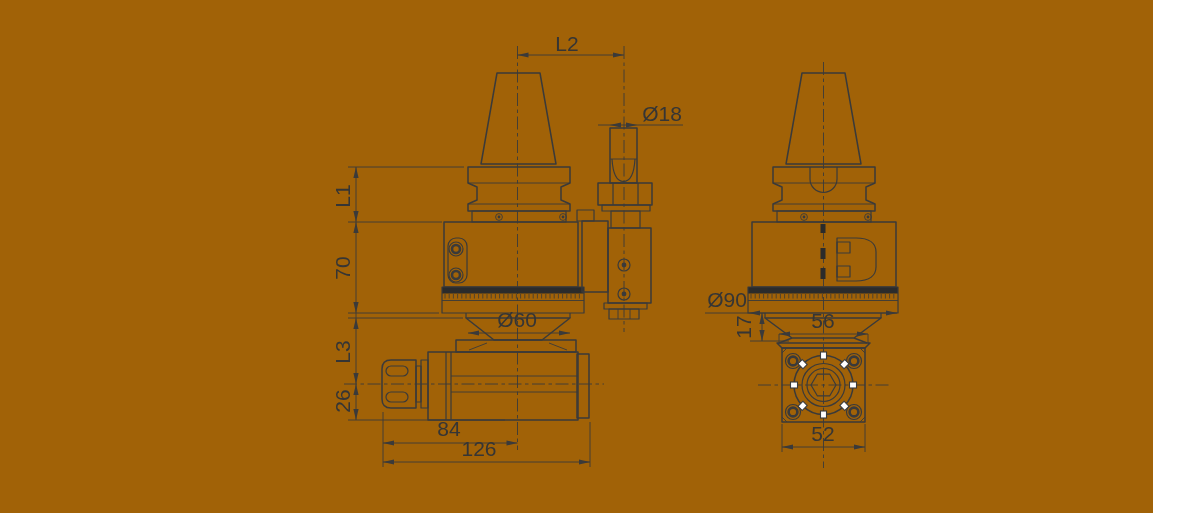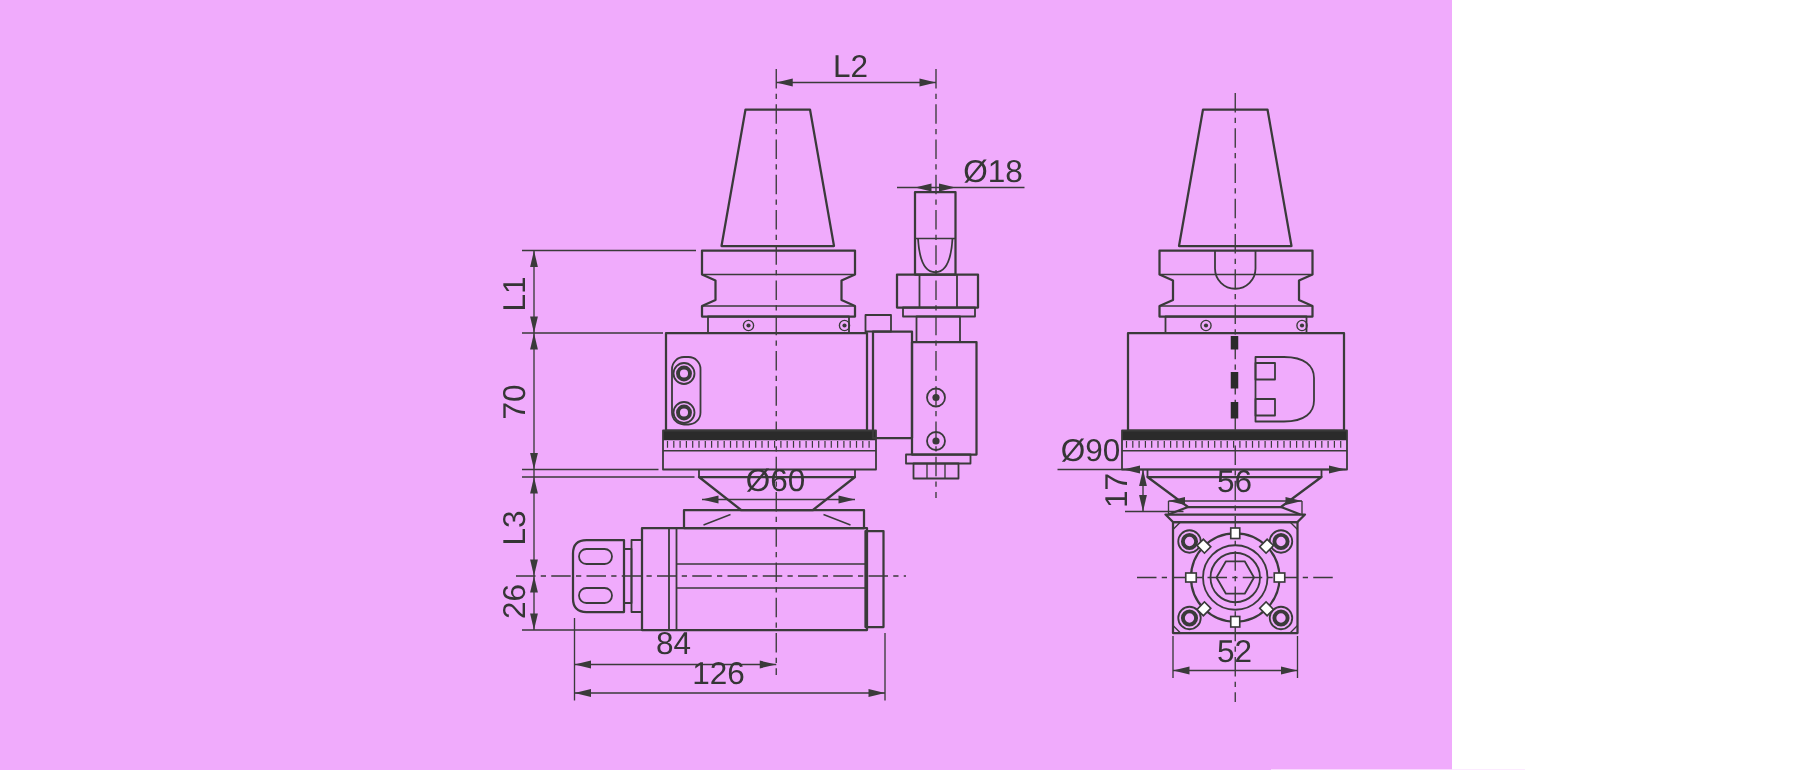--- a/index.html
+++ b/index.html
@@ -1,16 +1,16 @@
 <!DOCTYPE html>
 <html style="--line: #3a3a3a;"><head>
 <meta charset="utf-8">
 <style>
   html,body{margin:0;padding:0;background:#fff;}
-  .stage{width:968px;height:513px;position:relative;background:#f0abfc;overflow:hidden;}
+  .stage{width:1153px;height:513px;position:relative;background:#a16207;overflow:hidden;}
   svg{display:block;}
   .o  {fill:none;stroke:var(--line,#3a3a3a);stroke-width:1.5;stroke-linejoin:round;}
   .o2 {fill:none;stroke:var(--line,#3a3a3a);stroke-width:1.2;stroke-linejoin:round;}
   .t  {fill:none;stroke:var(--line,#3a3a3a);stroke-width:0.9;}
   .cl {fill:none;stroke:var(--line,#3a3a3a);stroke-width:0.9;stroke-dasharray:13 3.5 3.5 3.5;}
   .ar {fill:var(--line,#3a3a3a);stroke:none;}
   .blk{fill:#2b2b2b;stroke:none;}
   .n  {fill:#fff;stroke:var(--line,#3a3a3a);stroke-width:1.1;}
   .thk{fill:none;stroke:var(--line,#3a3a3a);stroke-width:2.6;}
   .tick{stroke:var(--line,#3a3a3a);stroke-width:0.8;}

